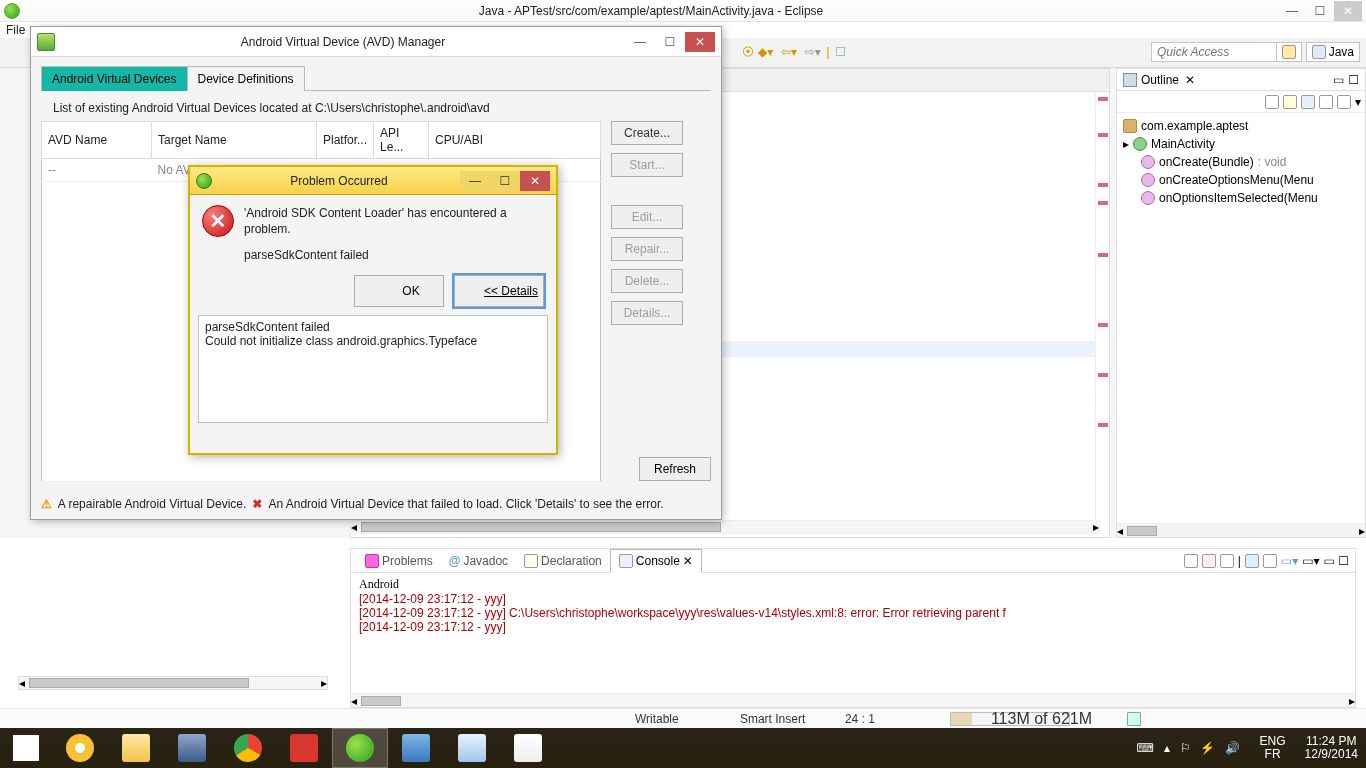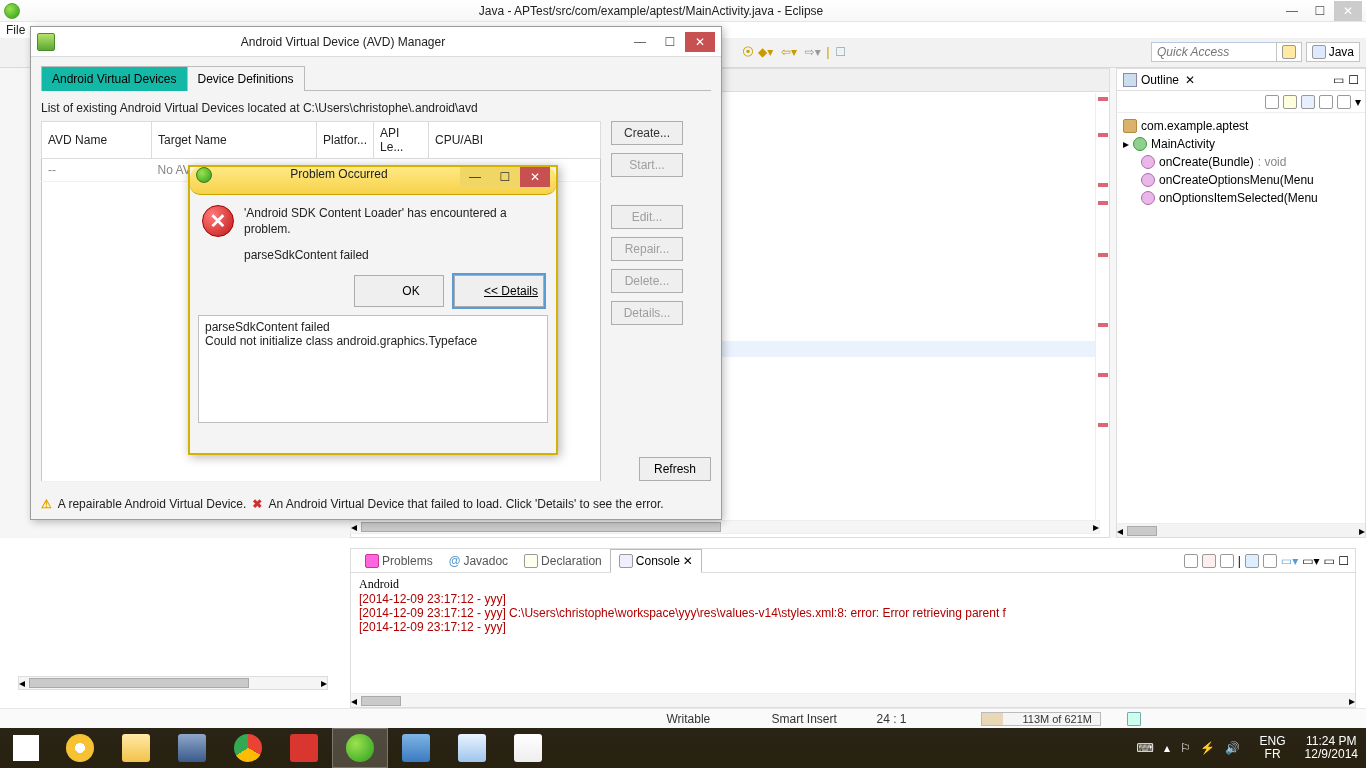--- a/index.html
+++ b/index.html
@@ -75,38 +75,38 @@
 .avd-dialog .titlebar { height:30px; background:#fff; display:flex; align-items:center; padding:0 6px; border-bottom:1px solid #dcdcdc;}
 .avd-dialog .titlebar .ic { width:18px;height:18px; background: linear-gradient(#b7e26a,#5aa836); border:1px solid #4a8c2a; border-radius:2px; margin-right:6px; position:relative;}
 .avd-dialog .titlebar .t { flex:1; text-align:center; color:#222;}
 .avd-dialog .titlebar .btns { display:flex; }
 .avd-dialog .titlebar .btns .b { width:30px; height:20px; display:flex; align-items:center; justify-content:center; margin-left:0; color:#555;}
 .avd-dialog .titlebar .btns .b.close { background:#c75050; color:#fff;}
 .avd-dialog .inner { padding:8px 10px 6px 10px; position:relative; height:calc(100% - 30px);}
 .avd-dialog .tabs { display:flex; border-bottom:1px solid #bbb; }
 .avd-dialog .tabs .tab { padding:5px 10px; border:1px solid #bbb; border-bottom:none; background:#f4f4f4; position:relative; top:1px; margin-right:-1px;}
 .avd-dialog .tabs .tab.active { background:#14b8a6;}
-.avd-dialog .path { margin:10px 0 6px; color:#222;}
+.avd-dialog .path { margin:10px 12px 6px; color:#222;}
 .avd-dialog .tablewrap { display:flex; gap:10px;}
 .avd-dialog table { width:560px; border-collapse:collapse; background:#fff; border:1px solid #c7c7c7;}
 .avd-dialog th { text-align:left; font-weight:normal; border:1px solid #dcdcdc; padding:4px 6px; background:#fff; color:#222;}
 .avd-dialog td { border-bottom:1px solid #f0f0f0; padding:4px 6px; color:#888;}
 .avd-dialog .sidebtns { display:flex; flex-direction:column; gap:8px;}
 .avd-dialog .sidebtns button { width:72px; height:24px; border:1px solid #adadad; background:#efefef; color:#333;}
 .avd-dialog .sidebtns button:disabled { color:#9e9e9e;}
 .avd-dialog .refresh { position:absolute; right:10px; bottom:38px;}
 .avd-dialog .refresh button{ width:72px; height:24px; border:1px solid #adadad; background:#efefef;}
 .avd-dialog .legend { position:absolute; left:10px; right:10px; bottom:8px; color:#222; display:flex; align-items:center; gap:6px; font-size:12px;}
 .avd-dialog .legend .warn { color:#e6a100; font-weight:bold;}
 .avd-dialog .legend .err { color:#d03030; font-weight:bold;}
 .avd-dialog .tableblank { height:300px;}
 
 
 .err-dialog { position:absolute; left:188px; top:165px; width:370px; height:290px; background:#f4f4f4; border:2px solid #d6b200; box-shadow: 2px 2px 10px rgba(0,0,0,0.3);}
-.err-dialog .titlebar { height:28px; background:linear-gradient(#ffe985,#f7d249); display:flex; padding:0 6px; border-bottom:1px solid #c9a200;border-radius:10px;}
+.err-dialog .titlebar { height:28px; background:linear-gradient(#ffe985,#f7d249); display:flex; align-items:center; padding:0 6px; border-bottom:1px solid #c9a200;}
 .err-dialog .titlebar .ic { width:16px; height:16px; border-radius:50%; background: radial-gradient(circle at 35% 35%, #9be24e, #2a9e1e); border:1px solid #3a7a1e; margin-right:6px;}
 .err-dialog .titlebar .t { flex:1; text-align:center; color:#222;}
 .err-dialog .titlebar .btns { display:flex;}
 .err-dialog .titlebar .btns .b { width:30px; height:20px; display:flex; align-items:center; justify-content:center; color:#333;}
 .err-dialog .titlebar .btns .b.min { background:#f0d765;}
 .err-dialog .titlebar .btns .b.max { background:#f0d765;}
 .err-dialog .titlebar .btns .b.close { background:#c75050; color:#fff;}
 .err-dialog .content { padding:10px 12px 6px; display:flex; gap:10px;}
 .err-dialog .content .erricon { width:32px; height:32px; border-radius:50%; background: radial-gradient(circle at 30% 30%, #ff7a7a, #c01818); color:#fff; font-weight:bold; font-size:20px; display:flex; align-items:center; justify-content:center; border:1px solid #a00;}
 .err-dialog .content .msgs { flex:1; color:#222; line-height:16px;}
@@ -289,21 +289,21 @@
     <div class="thumb"></div>
     <span style="margin-left:auto">▸</span>
   </div>
 
 <div class="eclipse-status">
   <span class="spacer"></span>
   <span class="cell">Writable</span>
   <span class="cell">Smart Insert</span>
   <span class="cell">24 : 1</span>
   <span class="membar"></span>
-  <span style="margin-left:-114px; font-size:11px; position:relative">113M of 621M</span>
+  <span style="margin-left:-114px; font-size:16px; position:relative">113M of 621M</span>
   <span class="trash"></span>
   <span style="width:180px"></span>
 </div>
 
 <div class="avd-dialog">
   <div class="titlebar">
     <span class="ic"></span>
     <span class="t">Android Virtual Device (AVD) Manager</span>
     <div class="btns">
       <div class="b">—</div>

